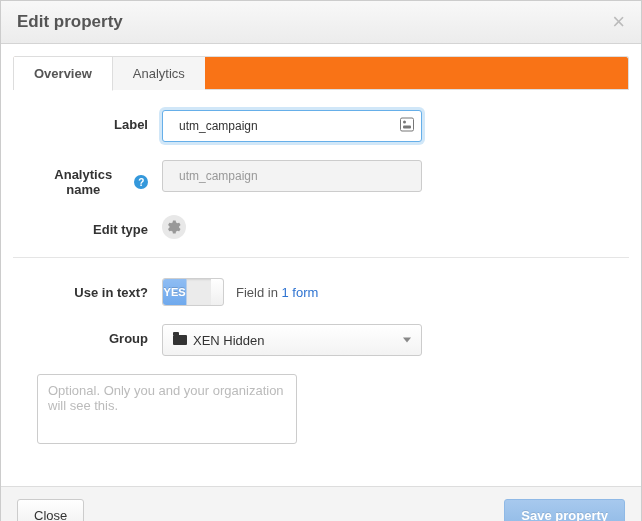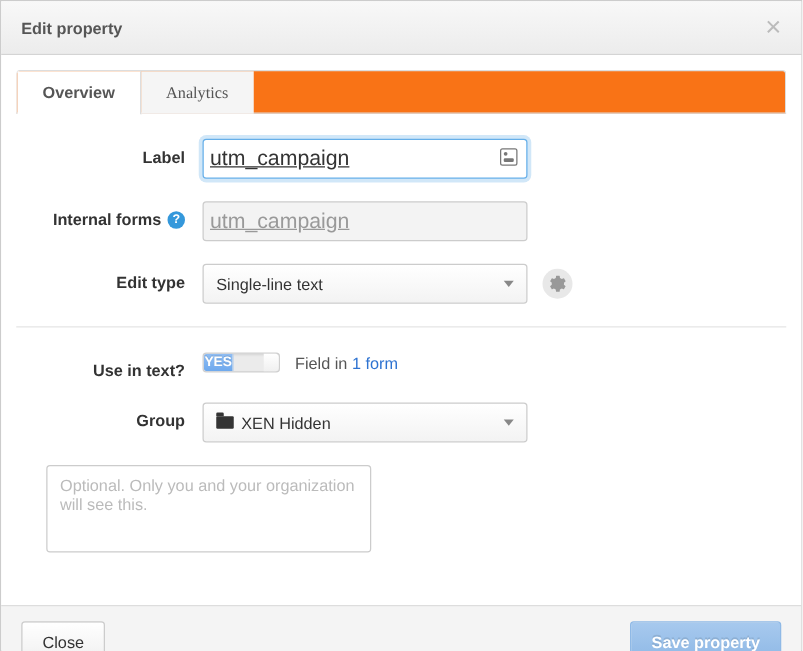--- a/index.html
+++ b/index.html
@@ -24,21 +24,21 @@
     .dialog-header {
       background: linear-gradient(to bottom, #f8f8f8, #ececec);
       border-bottom: 1px solid #d4d4d4;
       padding: 10px 16px;
       display: flex;
       align-items: center;
       justify-content: space-between;
     }
     .dialog-title {
       font-weight: bold;
-      font-size: 13px;
+      font-size: 17px;
       color: #555;
     }
     .close-x {
       font-size: 22px;
       color: #bbb;
       cursor: pointer;
       font-weight: 300;
       line-height: 1;
     }
     .tabs-wrap {
@@ -55,21 +55,20 @@
     .tab {
       padding: 9px 20px;
       font-size: 13px;
       color: #555;
       border-right: 1px solid #ddd;
       cursor: pointer;
       background: #f5f5f5;
     }
     .tab:last-child {
       border-right: none;
-      font-family: Liberation Serif, serif;
     }
     .tab.active {
       background: #fff;
       font-weight: bold;
       margin-bottom: -1px;
       border-bottom: 1px solid #fff;
     }
     .tab-panel {
       border-top: 1px solid #ddd;
       padding: 20px 24px 24px 24px;
@@ -106,25 +105,24 @@
       font-size: 10px;
       align-items: center;
       justify-content: center;
       font-weight: bold;
     }
     .text-input {
       width: 260px;
       height: 32px;
       border: 1px solid #ccc;
       border-radius: 3px;
-      padding: 0 5px;
-      font-size: 17px;
-      color: #333;
-      background: #fff;
-      text-decoration: underline;
+      padding: 0 16px;
+      font-size: 12px;
+      color: #333;
+      background: #fff;
     }
     .text-input.focused {
       border-color: #66afe9;
       box-shadow: 0 0 0 3px rgba(102,175,233,.3);
     }
     .text-input.readonly {
       background: #f3f3f3;
       color: #999;
     }
     .select-input {
@@ -207,21 +205,21 @@
     .input-wrap {
       position: relative;
       width: 260px;
     }
     .divider {
       border-top: 1px solid #e5e5e5;
       margin: 8px -24px 20px -24px;
     }
     .toggle {
       width: 62px;
-      height: 16px;
+      height: 28px;
       border-radius: 3px;
       background: #ebebeb;
       border: 1px solid #cfcfcf;
       display: flex;
       align-items: center;
       position: relative;
       cursor: pointer;
       box-shadow: inset 0 1px 2px rgba(0,0,0,0.1);
       gap: 24px;
     }
@@ -335,33 +333,29 @@
       <div class="form-row">
         <div class="form-label">Label</div>
         <div class="input-wrap">
           <input type="text" class="text-input focused" value="utm_campaign" style="">
           <span class="input-trail-icon"><span class="contact-card-icon"></span></span>
         </div>
       </div>
 
       <div class="form-row">
         <div class="form-label">
-          <span>Internal forms</span>
+          <span>Analytics name</span>
           <span class="help-icon">?</span>
         </div>
         <input type="text" class="text-input readonly" readonly="" value="utm_campaign" style="">
       </div>
 
       <div class="form-row">
         <div class="form-label">Edit type</div>
         <div class="input-side">
-          <div class="select-input">
-            <span>Single-line text</span>
-            <span class="select-caret"></span>
-          </div>
           <span class="gear-icon">
             <svg viewBox="0 0 24 24" fill="#999">
                 <path d="M12 8a4 4 0 100 8 4 4 0 000-8zm8.94 4a8.1 8.1 0 00-.14-1.46l2.12-1.65a.5.5 0 00.12-.64l-2-3.46a.5.5 0 00-.61-.22l-2.49 1a8 8 0 00-2.53-1.47l-.38-2.65A.5.5 0 0014.55 1h-4a.5.5 0 00-.5.43l-.38 2.65a8 8 0 00-2.53 1.47l-2.49-1a.5.5 0 00-.61.22l-2 3.46a.5.5 0 00.12.64l2.12 1.65A8.1 8.1 0 004.06 12a8.1 8.1 0 00.14 1.46l-2.12 1.65a.5.5 0 00-.12.64l2 3.46a.5.5 0 00.61.22l2.49-1a8 8 0 002.53 1.47l.38 2.65a.5.5 0 00.5.43h4a.5.5 0 00.5-.43l.38-2.65a8 8 0 002.53-1.47l2.49 1a.5.5 0 00.61-.22l2-3.46a.5.5 0 00-.12-.64l-2.12-1.65A8.1 8.1 0 0020.94 12z"></path>
               </svg>
           </span>
         </div>
       </div>
 
       <div class="divider"></div>
 

